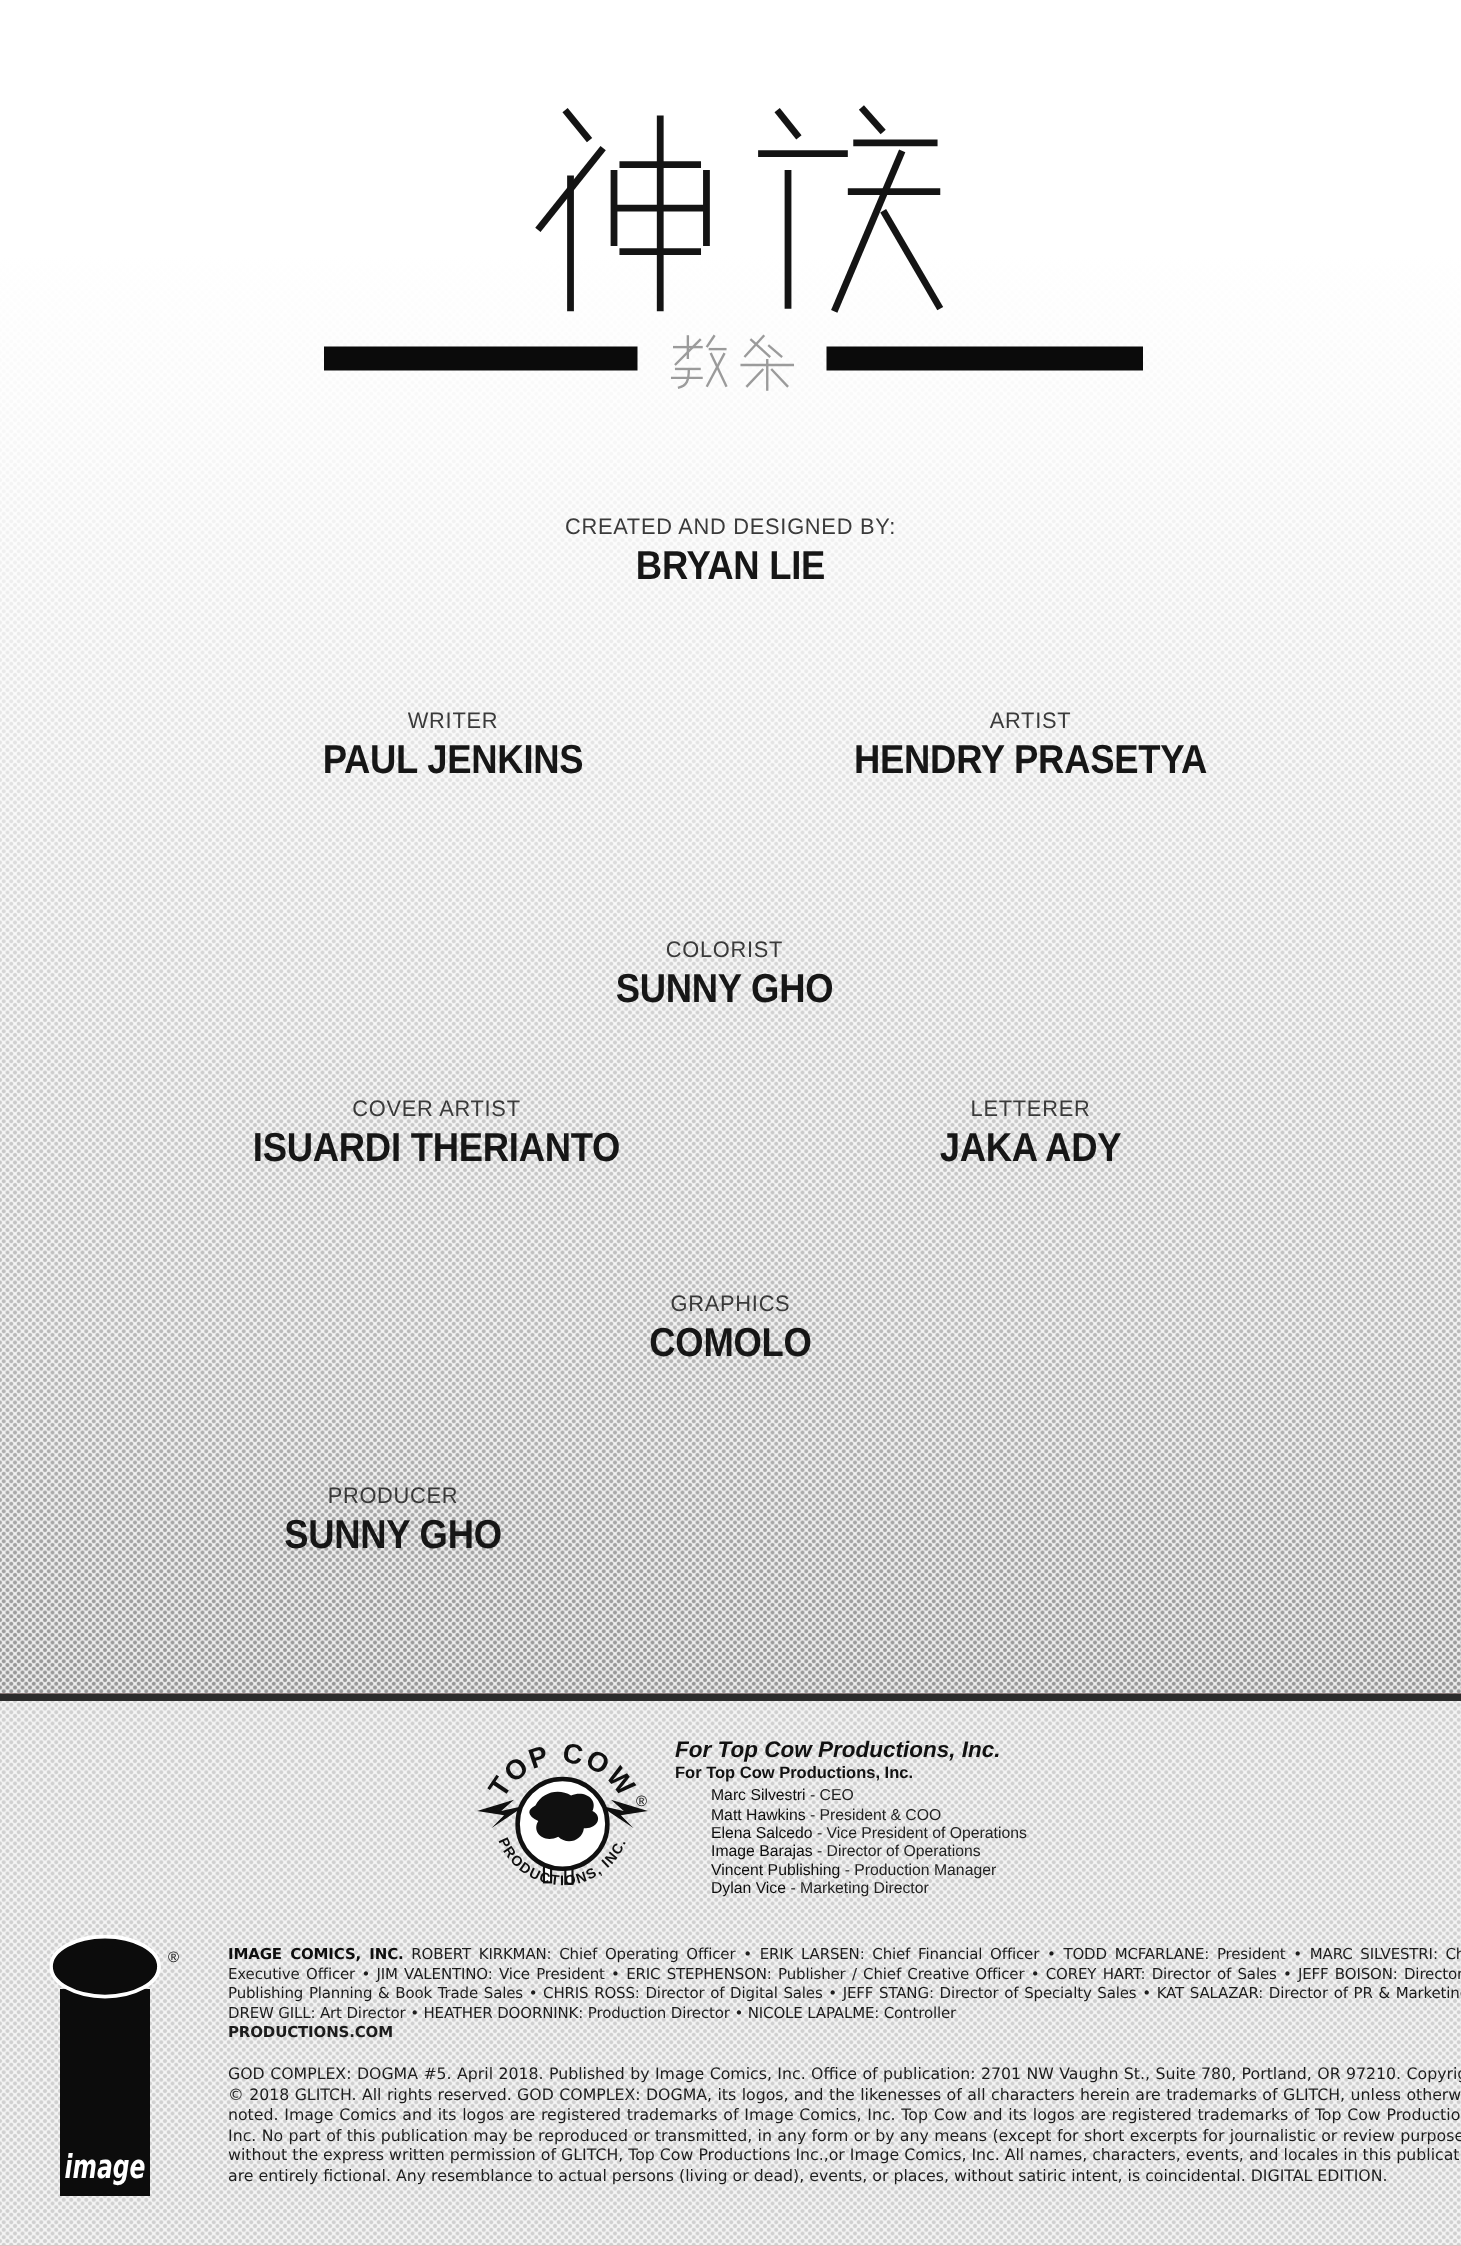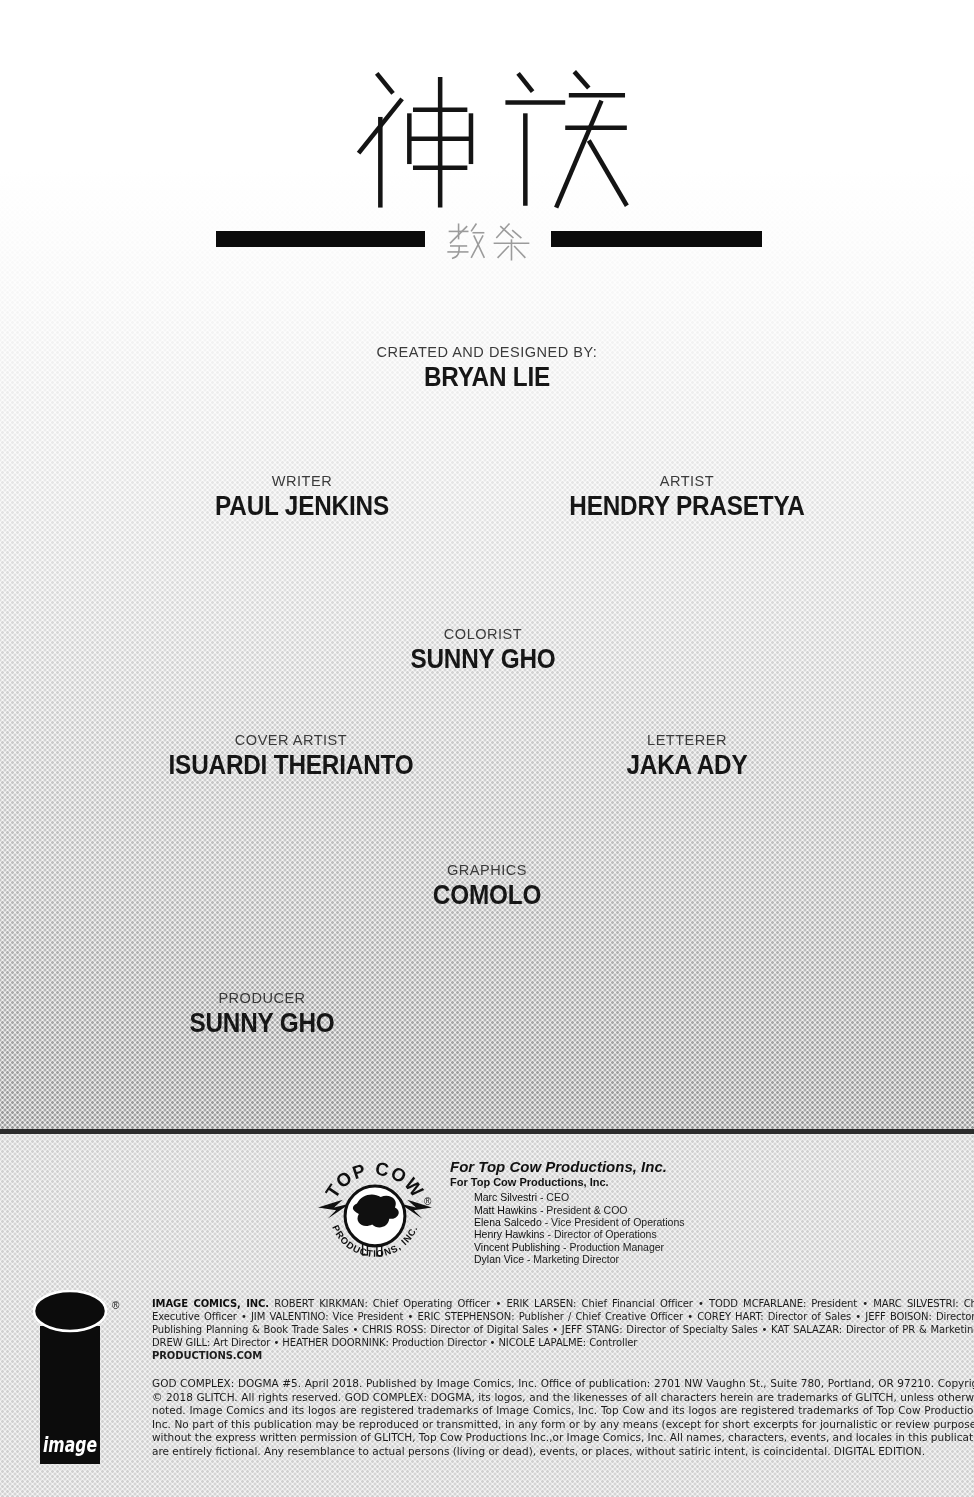--- a/index.html
+++ b/index.html
@@ -196,21 +196,21 @@
     <div class="tc-line">
       <span class="nm">Marc Silvestri</span><span> - </span><span>CEO</span>
     </div>
     <div class="tc-line">
       <span class="nm">Matt Hawkins</span><span> - </span><span>President &amp; COO</span>
     </div>
     <div class="tc-line">
       <span class="nm">Elena Salcedo</span><span> - </span><span>Vice President of Operations</span>
     </div>
     <div class="tc-line">
-      <span class="nm">Henry Hawkins</span><span> - </span><span>Director of Operations</span>
+      <span class="nm">Image Barajas</span><span> - </span><span>Director of Operations</span>
     </div>
     <div class="tc-line">
       <span class="nm">Vincent Publishing</span><span> - </span><span>Production Manager</span>
     </div>
     <div class="tc-line">
       <span class="nm">Dylan Vice</span><span> - </span><span>Marketing Director</span>
     </div>
   </div>
 
   <svg class="image-logo" width="84" height="174" viewBox="0 0 84 174" role="img">

